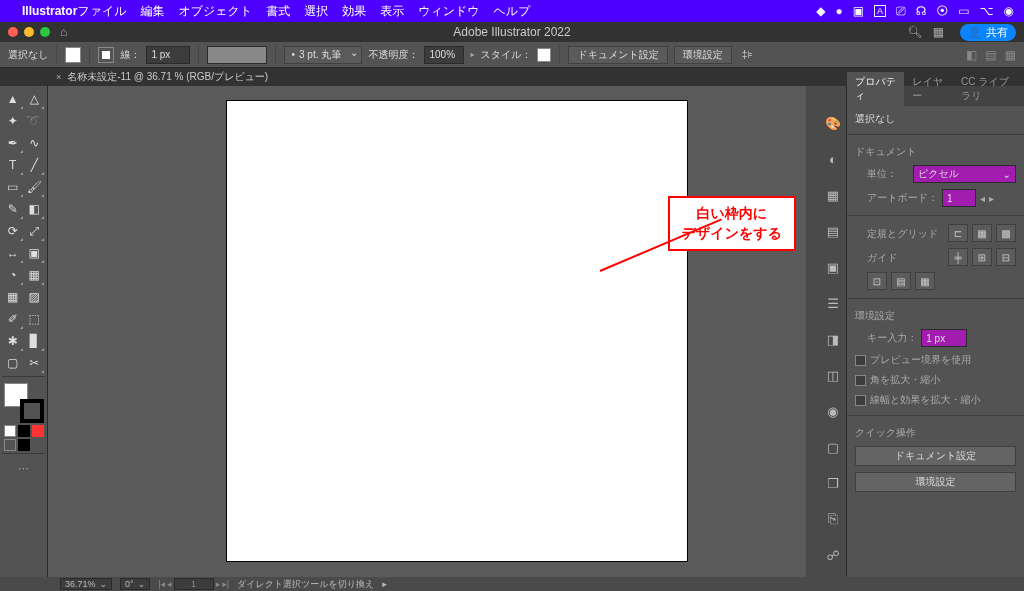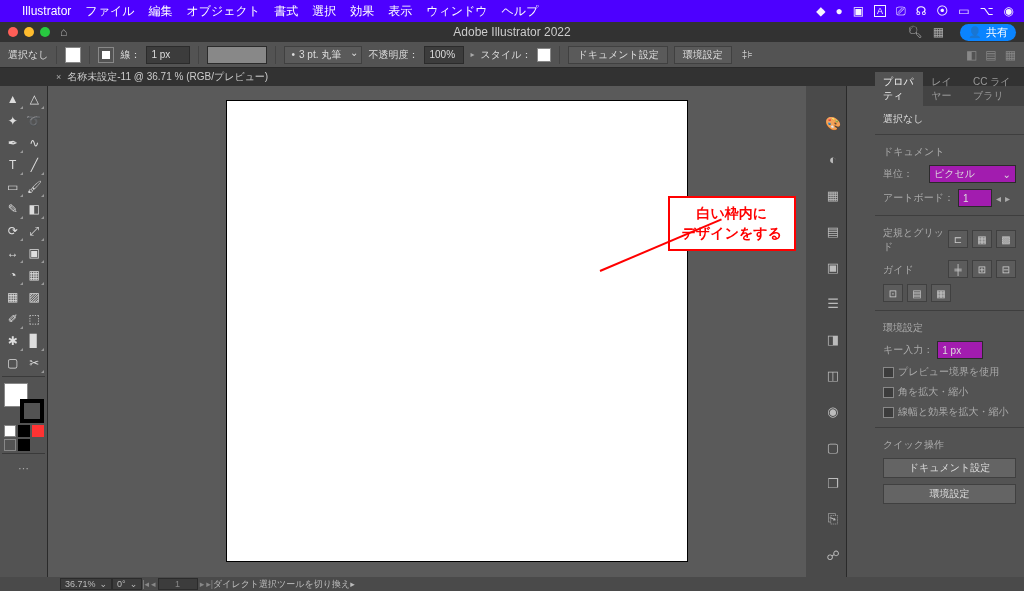--- a/index.html
+++ b/index.html
@@ -1,21 +1,21 @@
 <!DOCTYPE html>
 <html><head>
 <meta charset="utf-8">
 <style>
 * { margin: 0; padding: 0; box-sizing: border-box; font-family: -apple-system, "Helvetica Neue", Arial, sans-serif; }
 body { width: 1024px; height: 591px; background: #2a2a2a; overflow: hidden; color: #ddd; font-size: 11px; }
 
 
 .mac-menubar { height: 22px; background: #4d00ff; display: flex; align-items: center; padding: 0 10px; color: #fff; font-size: 12px; }
 .mac-menubar .apple { margin-right: 12px; }
-.mac-menubar .app-name { font-weight: 400; margin-right: 14px; }
+.mac-menubar .app-name { font-weight: 700; }
 .mac-menubar .menu-item { margin-right: 14px; cursor: default; }
 .mac-menubar .spacer { flex: 1; }
 .mac-menubar .right-icon { margin-left: 10px; font-size: 12px; opacity: .95; }
 
 
 .window-bar { height: 20px; background: #323232; display: flex; align-items: center; padding: 0 8px; position: relative; }
 .traffic { display: flex; gap: 6px; }
 .traffic span { width: 10px; height: 10px; border-radius: 50%; display: inline-block; }
 .traffic .r { background: #ff5f57; } .traffic .y { background: #febc2e; } .traffic .g { background: #28c840; }
 .home-icon { margin-left: 10px; color: #aaa; font-size: 12px; }
@@ -62,38 +62,38 @@
 
 .canvas-wrap { flex: 1; background: #5a5a5a; position: relative; overflow: hidden; }
 .artboard { position: absolute; left: 178px; top: 14px; width: 462px; height: 462px; background: #fff; border: 1px solid #000; }
 .annot { position: absolute; right: 24px; top: 110px; border: 2px solid #ff0000; background: #fff; color: #ff0000; font-weight: 700; font-size: 14px; padding: 6px 12px; text-align: center; line-height: 1.4; }
 .annot-line { position: absolute; background: #ff0000; height: 2px; transform-origin: left center; }
 .vscroll { position: absolute; right: 0; top: 0; bottom: 0; width: 14px; background: #4a4a4a; }
 
 .strip-col { width: 26px; background: #4a4a4a; display: flex; flex-direction: column; align-items: center; padding-top: 28px; gap: 18px; color: #bbb; font-size: 13px; }
 .strip-col .sicon { width: 18px; height: 18px; display: flex; align-items: center; justify-content: center; cursor: pointer; }
 
-.right-panel { width: 178px; background: #535353; border-left: 1px solid #2a2a2a; display: flex; flex-direction: column; font-size: 10px; color: #ccc; padding-left: 28px; }
+.right-panel { width: 178px; background: #535353; border-left: 1px solid #2a2a2a; display: flex; flex-direction: column; font-size: 10px; color: #ccc; }
 .panel-tabs { display: flex; height: 20px; background: #434343; align-items: flex-end; }
 .panel-tab { padding: 3px 8px; color: #999; cursor: pointer; font-size: 10px; }
 .panel-tab.active { background: #535353; color: #eee; }
 .panel-body { padding: 6px 8px; display: flex; flex-direction: column; gap: 6px; }
 .sec-title { color: #aaa; font-size: 10px; margin-top: 2px; }
-.prop-row { display: flex; align-items: center; gap: 4px; }
+.prop-row { display: flex; align-items: center; gap: 4px; margin-left: 12px; }
 .prop-label { color: #aaa; min-width: 42px; }
 .prop-field { background: #a21caf; border: 1px solid #2b2b2b; height: 18px; flex: 1; padding: 0 4px; display: flex; align-items: center; color: #ddd; }
 .prop-btn { background: #646464; border: 1px solid #404040; height: 20px; width: 100%; display: flex; align-items: center; justify-content: center; color: #ddd; cursor: pointer; font-size: 10px; }
 .divider { height: 1px; background: #3e3e3e; margin: 2px -8px; }
 .icon-btns { display: flex; gap: 4px; }
 .icon-btn { width: 20px; height: 18px; background: #5c5c5c; border: 1px solid #404040; display: flex; align-items: center; justify-content: center; color: #ccc; font-size: 10px; cursor: pointer; }
 .chk-row { display: flex; align-items: center; gap: 4px; color: #aaa; }
 .chk { width: 11px; height: 11px; border: 1px solid #888; background: #3c3c3c; }
 
 
-.status-bar { position: absolute; bottom: 0; left: 0; right: 0; height: 14px; background: #4a4a4a; display: flex; align-items: center; padding: 0 6px; gap: 0; color: #bbb; font-size: 9px; }
+.status-bar { position: absolute; bottom: 0; left: 0; right: 0; height: 14px; background: #4a4a4a; display: flex; align-items: center; padding: 0 6px; gap: 8px; color: #bbb; font-size: 9px; }
 .status-field { background: #3c3c3c; border: 1px solid #2b2b2b; height: 12px; padding: 0 4px; display: flex; align-items: center; }
 .status-nav { display: flex; gap: 2px; align-items: center; }
 .status-nav span { color: #888; }
 </style>
 </head>
 <body>
 
 <div class="mac-menubar">
   <span class="apple"></span>
   <span class="app-name">Illustrator</span>

